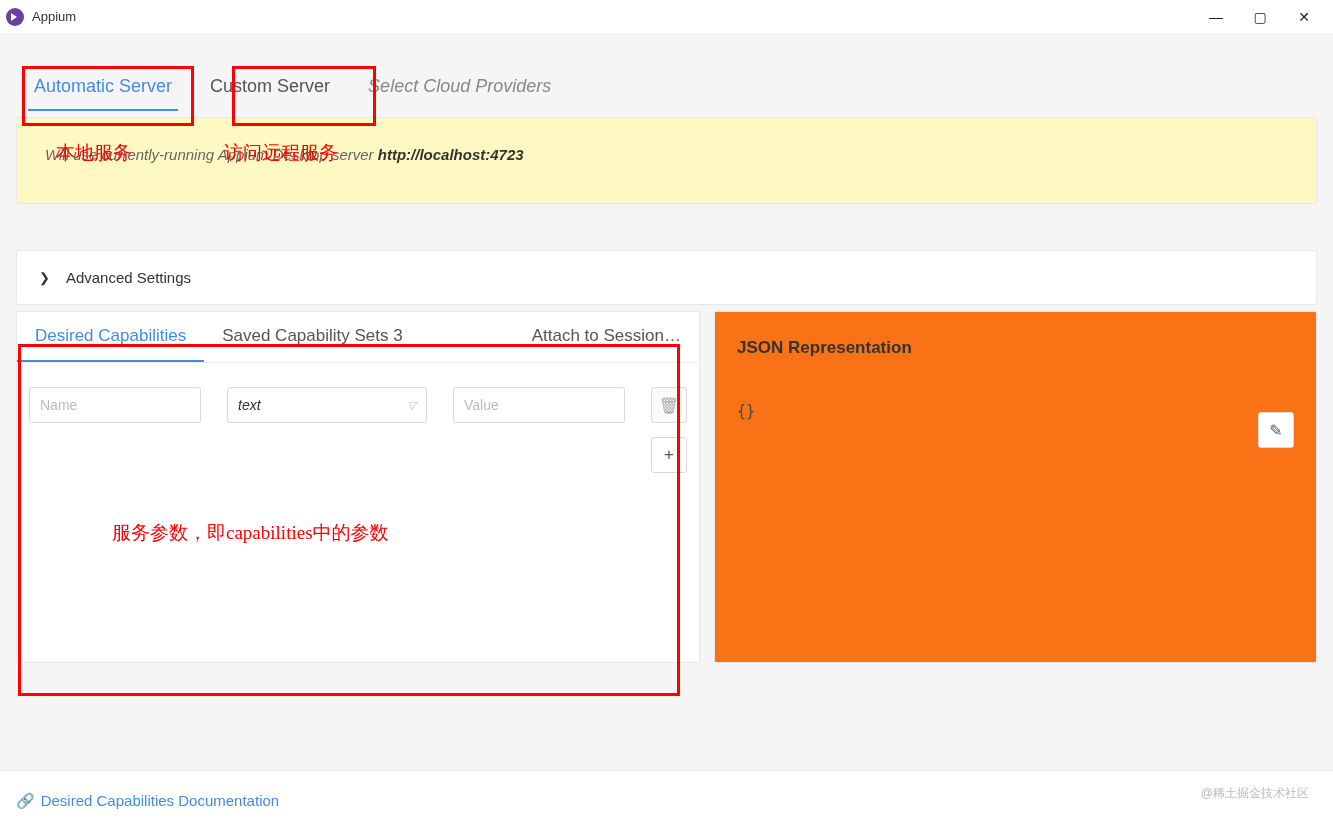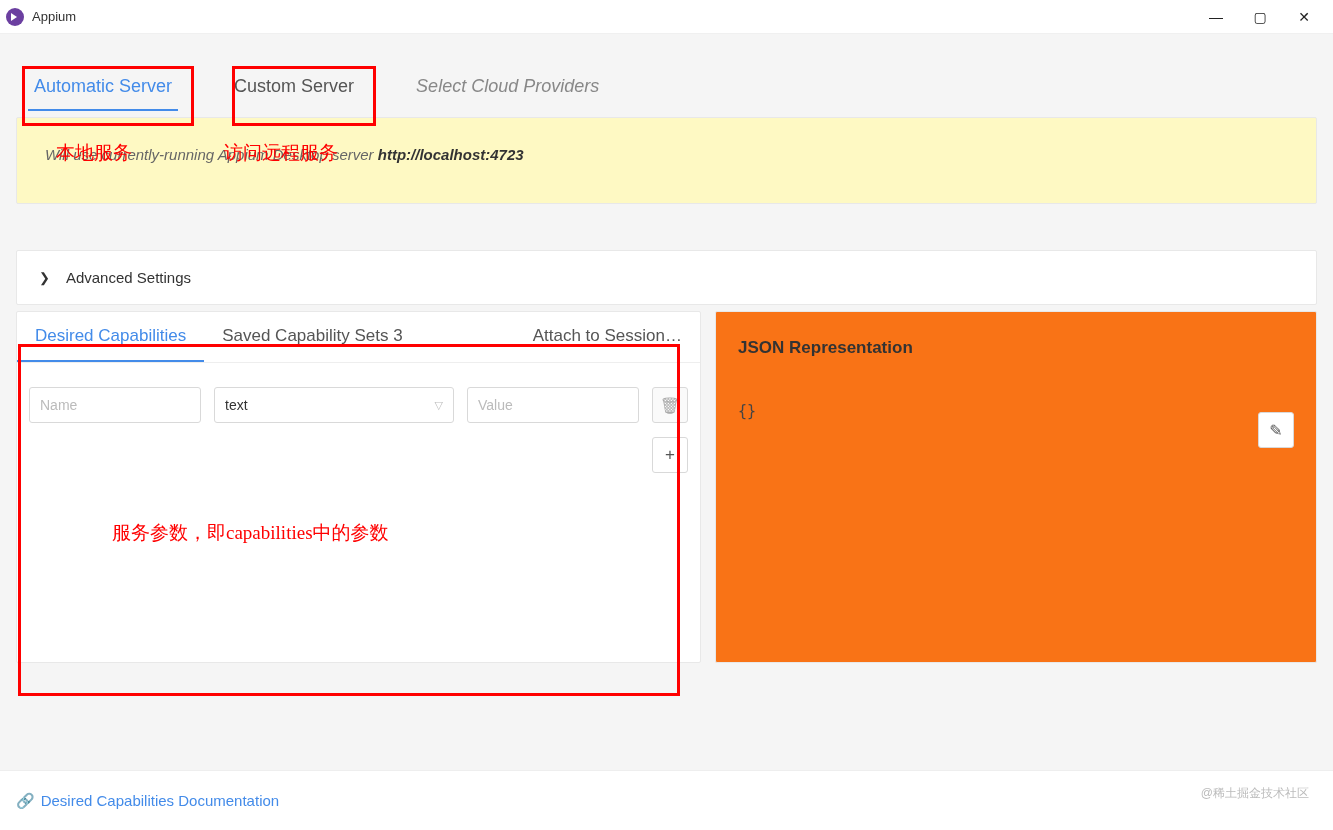--- a/index.html
+++ b/index.html
@@ -45,21 +45,21 @@
     .titlebar .win-controls span {
       width: 18px; height: 18px;
       display: flex; align-items: center; justify-content: center;
       font-size: 14px; color: #222; cursor: default;
     }
     .page {
       padding: 16px;
     }
     .server-tabs {
       display: flex;
-      gap: 42px;
+      gap: 18px;
       padding: 18px 8px 0 8px;
     }
     .server-tabs .tab {
       font-size: 18px;
       color: #555;
       padding: 8px 10px 14px 10px;
       position: relative;
     }
     .server-tabs .tab.active {
       color: #438be9;
@@ -135,37 +135,37 @@
       font-size: 17px;
       color: #555;
     }
     .caps-tabs .ctab.active {
       color: #438be9;
       border-bottom: 2px solid #438be9;
     }
     .caps-tabs .ctab.attach { margin-left: auto; }
     .cap-row {
       display: flex;
-      gap: 13px;
+      gap: 26px;
       padding: 24px 12px 0 12px;
       align-items: flex-end;
     }
     .cap-row input, .cap-row .select {
       height: 36px;
       border: 1px solid #d9d9d9;
       border-radius: 3px;
       padding: 0 10px;
       font-size: 14px;
       color: #555;
       background: #fff;
     }
     .cap-row input { width: 172px; }
     .cap-row .select {
-      width: 240px;
-      display: flex; align-items: center; justify-content: space-between;
+      width: 200px;
+      display: flex; align-items: center; justify-content: space-between; font-style: italic;
     }
     .cap-row .select .sv { color: #333; }
     .cap-row .select .dd { color: #bbb; font-size: 11px; }
     .cap-row .value { width: 172px; }
     .cap-row .del-btn {
       width: 36px; height: 36px;
       border: 1px solid #d9d9d9;
       border-radius: 3px;
       background: #fafafa;
       display: flex; align-items: center; justify-content: center;

